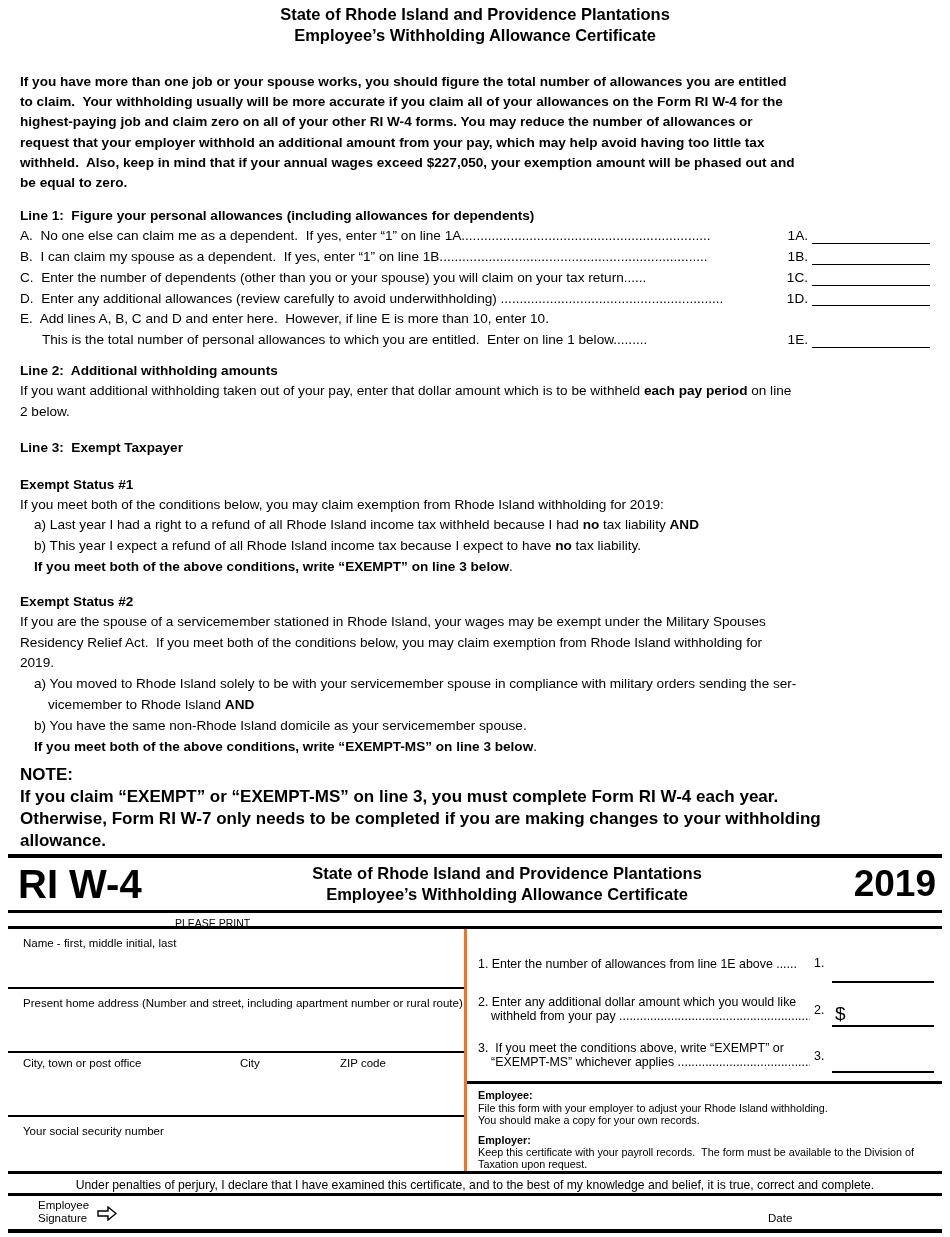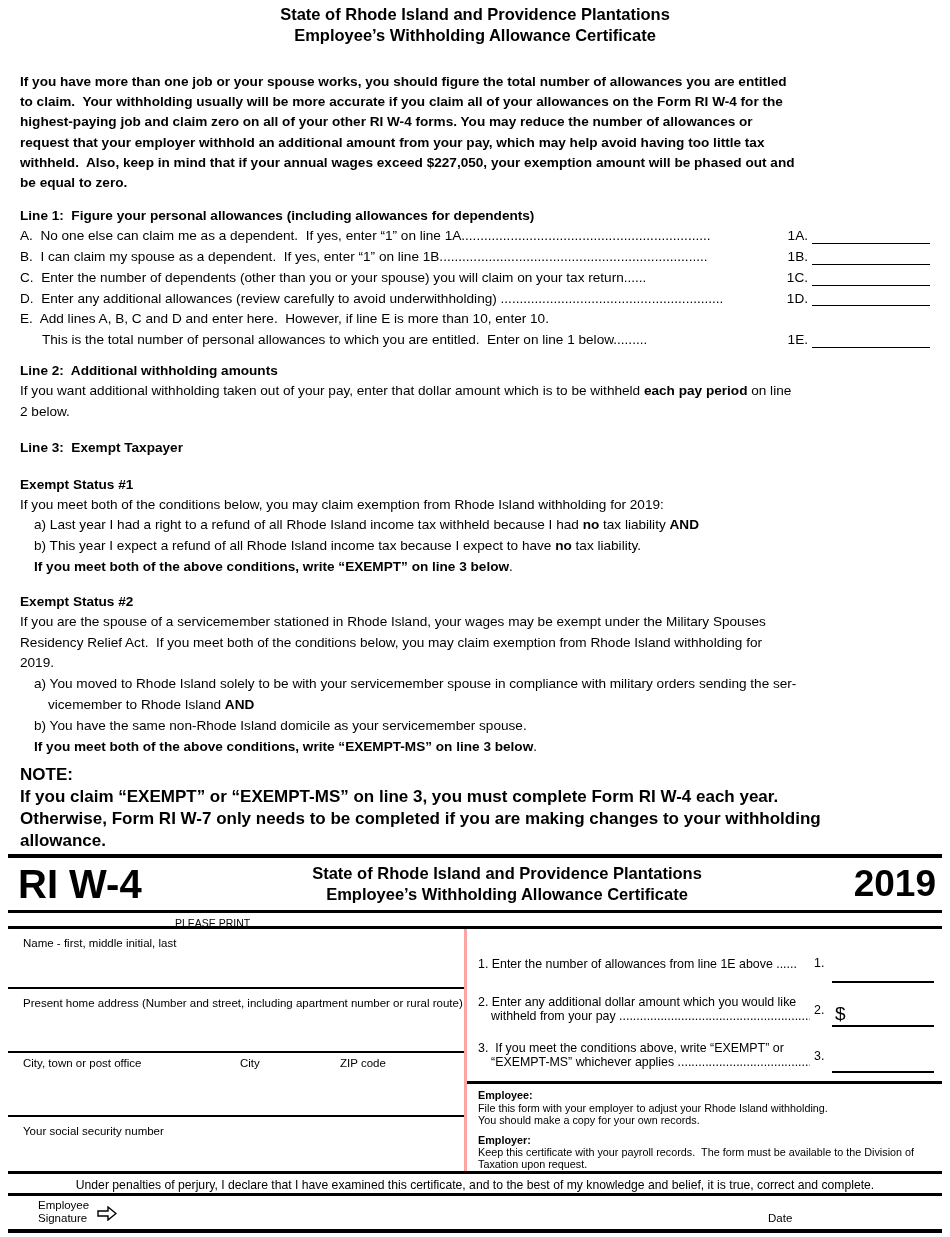--- a/index.html
+++ b/index.html
@@ -36,21 +36,21 @@
   .rule4 { height:4px; background:#000; }
   .rule3 { height:3px; background:#000; }
   .rule25 { height:2.5px; background:#000; }
   .fhead { height:52px; display:flex; align-items:center; }
   .fcode { width:210px; font-size:40px; font-weight:bold; padding-left:10px; }
   .ftitle { flex:1; text-align:center; font-weight:bold; font-size:16.5px; line-height:21px; }
   .fyear { width:150px; font-size:37px; font-weight:bold; text-align:right; padding-right:6px; }
   .pprow { height:13px; border-bottom:3px solid #000; }
   .pp { font-size:10.5px; line-height:13px; margin-left:167px; display:inline-block; }
   .ftable { display:flex; height:242px; }
-  .fleft { width:459px; border-right:3px solid #fca5a5; display:flex; flex-direction:column; box-sizing:border-box; }
+  .fleft { width:459px; border-right:3px solid #f97316; display:flex; flex-direction:column; box-sizing:border-box; }
   .fld { border-bottom:2px solid #000; padding:4px 4px 0 15px; box-sizing:border-box; }
   .fld-name { height:60px; }
   .fld-addr { height:64px;text-align:right; }
   .fld-city { height:64px; display:flex; }
   .fld-ssn { flex:1 1 auto; border-bottom:none; }
   .flabel { font-size:11.5px; line-height:13px; }
   .cityl { width:217px; flex:0 0 auto; }
   .statel { width:100px; flex:0 0 auto; }
   .fright { flex:1 1 auto; display:flex; flex-direction:column; }
   .num-row { display:flex; align-items:flex-end; padding:0 8px 0 11px; font-size:12.4px; }

